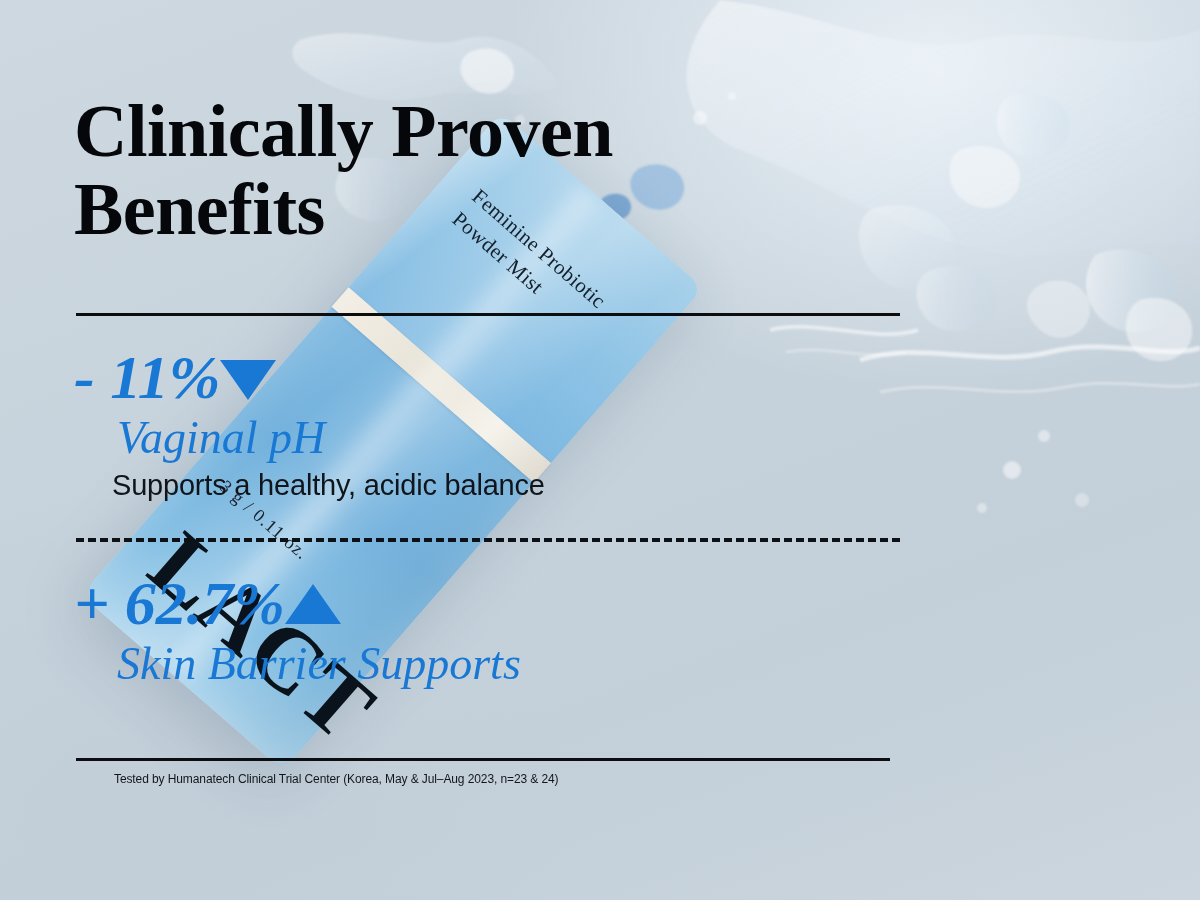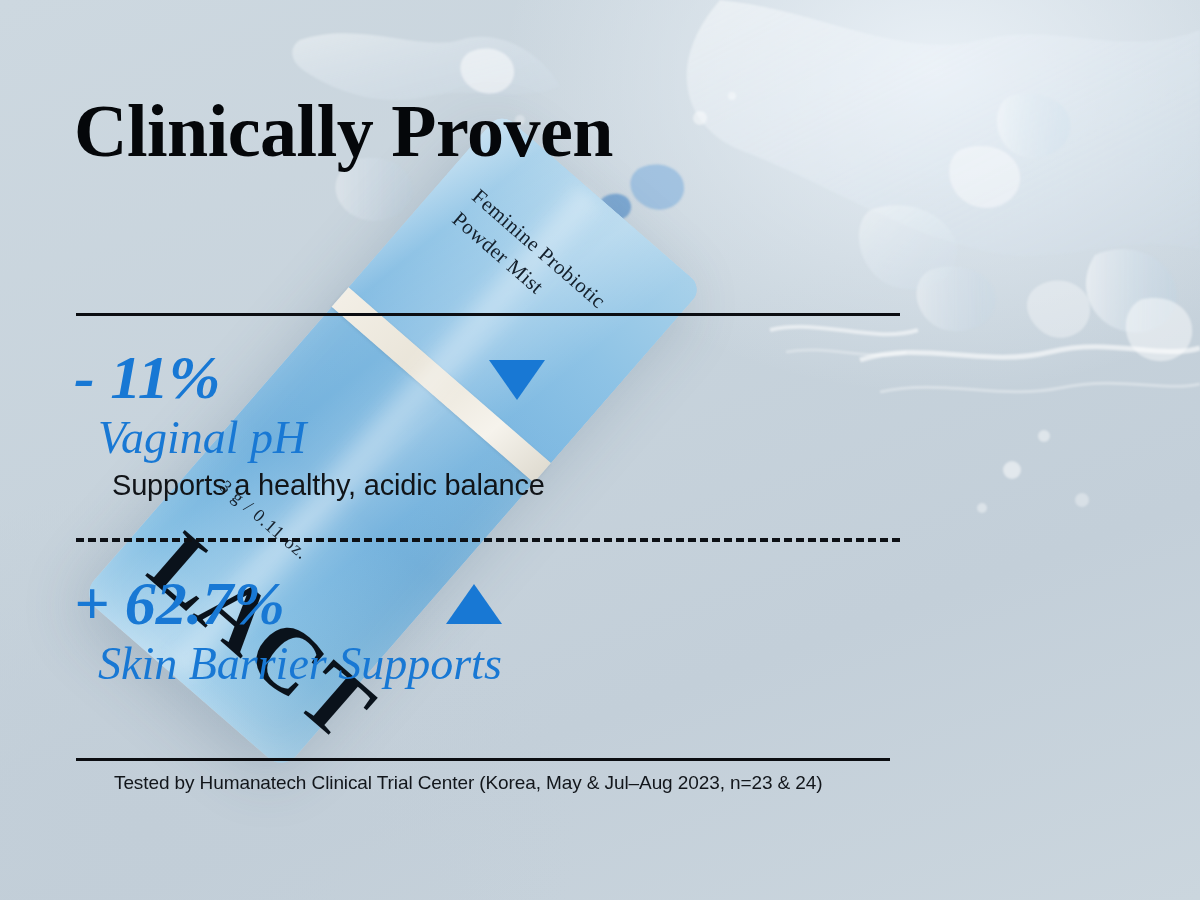--- a/index.html
+++ b/index.html
@@ -180,21 +180,20 @@
   }
 
   .stat { position: absolute; left: 74px; }
   .stat-a { top: 344px; }
   .stat-b { top: 570px; }
 
   .stat-value-row {
     display: flex;
     align-items: center;
     height: 66px;
-    justify-content: space-between;
   }
   .stat-value {
     font-family: "Liberation Serif", serif;
     font-weight: bold;
     font-style: italic;
     font-size: 62px;
     line-height: 1;
     color: #1878d4;
     letter-spacing: 0px;
     white-space: nowrap;
@@ -215,41 +214,41 @@
     border-bottom: 40px solid #1878d4;
     margin-top: 2px;
   }
 
   .stat-label {
     font-family: "Liberation Serif", serif;
     font-style: italic;
     font-size: 46px;
     line-height: 1.12;
     color: #1878d4;
-    margin-left: 24px;
+    margin-left: 43px;
     margin-top: 2px;
     white-space: nowrap;
   }
   .stat-desc {
     font-family: "Liberation Sans", sans-serif;
     font-size: 29px;
     line-height: 1.2;
     color: #111418;
     margin-left: 38px;
     margin-top: 4px;
     letter-spacing: -0.2px;
     white-space: nowrap;
   }
 
   .footnote {
     position: absolute;
     left: 114px;
     top: 772px;
     font-family: "Liberation Sans", sans-serif;
-    font-size: 19px;
+    font-size: 12px;
     letter-spacing: -0.1px;
     color: #12161b;
     white-space: nowrap;
   }
 </style>
 </head>
 <body>
 
 <div class="banner">
 
@@ -321,20 +320,21 @@
       </div>
       <div class="label-size">3 g / 0.11 oz.</div>
       <div class="label-brand">LACT</div>
     </div>
   </div>
 
   <div class="content">
 
     <div class="headline">
       <div>Clinically Proven</div>
+      <div>Benefits</div>
     </div>
 
     <div class="rule-solid-top"></div>
 
     <div class="stat stat-a">
       <div class="stat-value-row">
         <span class="stat-value">- 11%</span>
         <span class="tri tri-down"></span>
       </div>
       <div class="stat-label">Vaginal pH</div>

